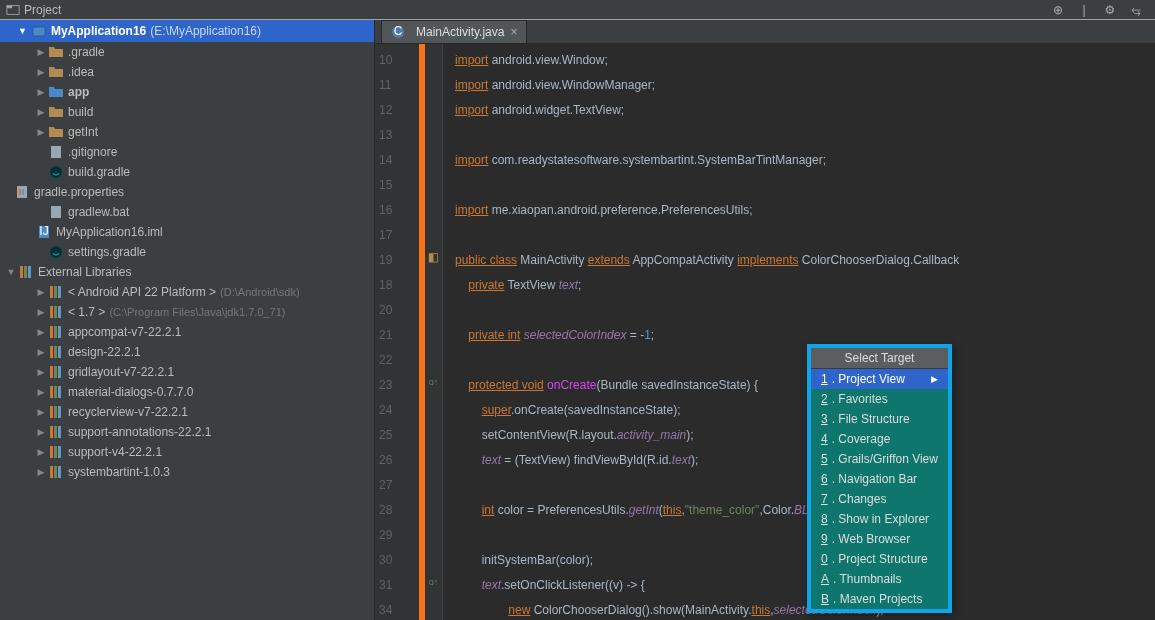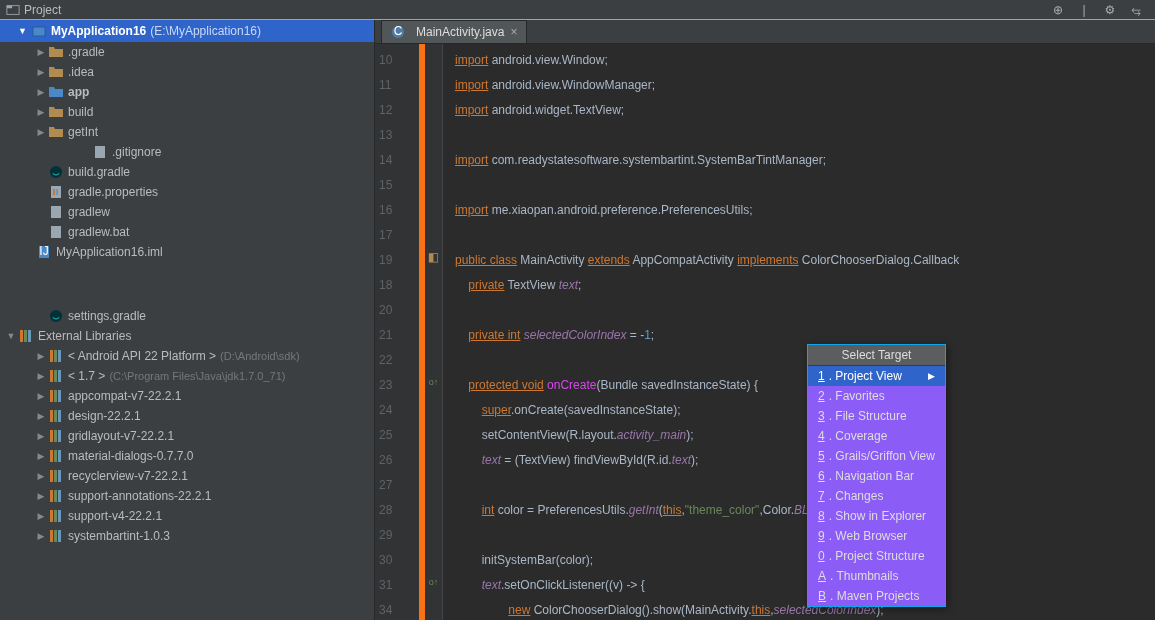--- a/index.html
+++ b/index.html
@@ -27,21 +27,21 @@
 .marks { width:18px; background:#313335; border-right:1px solid #444; }
 .marks div { height:25px; display:flex; align-items:center; justify-content:center; }
 .code { flex:1; padding:4px 0 4px 12px; line-height:25px; white-space:pre; overflow:hidden; }
 .code .row { height:25px; }
 .kw { color:#cc7832;text-decoration:underline; }
 .str { color:#6a8759; }
 .ital { font-style:italic; color:#9876aa; }
 .fn { color:#d946ef; }
 .field { color:#9876aa; font-style:italic; }
 .num { color:#6897bb; }
-.popup { position:absolute; left:432px; top:300px; background:#8b5cf6; border:1px solid #0ea5e9; box-shadow:2px 2px 8px rgba(0,0,0,.4); }
+.popup { position:absolute; left:432px; top:300px; background:#0f766e; border:4px solid #0ea5e9; box-shadow:2px 2px 8px rgba(0,0,0,.4); }
 .popup-title { background:#5b5d5f; color:#ddd; text-align:center; padding:3px 10px; border-bottom:1px solid #3a3a3a; }
 .popup-item { padding:3px 10px; color:#ddd; display:flex; align-items:center; cursor:pointer; }
 .popup-item .num-u { text-decoration:underline; margin-right:4px; }
 .popup-item.selected { background:#2f65ca; color:#fff; }
 .popup-item .sub { margin-left:auto; padding-left:20px; font-size:9px; }
 .proj-icon-box { width:14px; height:14px; margin-right:4px; }
 </style>
 </head>
 <body>
 
@@ -111,79 +111,70 @@
           </div>
           <div class="tree-item" style="padding-left: 34px;">
             <span class="arrow">▶</span>
             <span class="icon">
               <svg viewBox="0 0 16 16">
                 <path d="M1 3h5l1 2h8v8H1z" fill="#b28b50"></path>
               </svg>
             </span>
             <span>getInt</span>
           </div>
-          <div class="tree-item" style="padding-left: 34px; margin-left: 44px;">
+          <div class="tree-item" style="padding-left: 34px;">
             <span class="arrow"></span>
             <span class="icon">
               <svg viewBox="0 0 16 16">
                 <rect x="3" y="2" width="10" height="12" fill="#9aa7b0"></rect>
               </svg>
             </span>
             <span>.gitignore</span>
           </div>
           <div class="tree-item" style="padding-left: 34px;">
             <span class="arrow"></span>
             <span class="icon">
               <svg viewBox="0 0 16 16">
                 <circle cx="8" cy="8" r="6" fill="#02303a"></circle>
                 <path d="M5 9a3 2 0 006 0" stroke="#1abc9c" fill="none"></path>
               </svg>
             </span>
             <span>build.gradle</span>
           </div>
-          <div class="tree-item" style="padding-left: 34px;">
+          <div class="tree-item" style="">
             <span class="arrow"></span>
             <span class="icon">
               <svg viewBox="0 0 16 16">
                 <rect x="3" y="2" width="10" height="12" fill="#9aa7b0"></rect>
                 <rect x="5" y="5" width="2" height="6" fill="#cc7832"></rect>
                 <rect x="8" y="5" width="2" height="6" fill="#6897bb"></rect>
               </svg>
             </span>
             <span>gradle.properties</span>
           </div>
           <div class="tree-item" style="padding-left: 34px;">
             <span class="arrow"></span>
             <span class="icon">
               <svg viewBox="0 0 16 16">
                 <rect x="3" y="2" width="10" height="12" fill="#9aa7b0"></rect>
               </svg>
             </span>
-            <span>gradlew</span>
-          </div>
-          <div class="tree-item" style="padding-left: 34px;">
-            <span class="arrow"></span>
-            <span class="icon">
-              <svg viewBox="0 0 16 16">
-                <rect x="3" y="2" width="10" height="12" fill="#9aa7b0"></rect>
-              </svg>
-            </span>
             <span>gradlew.bat</span>
           </div>
           <div class="tree-item" style="padding-left: 22px;">
             <span class="arrow"></span>
             <span class="icon">
               <svg viewBox="0 0 16 16">
                 <rect x="3" y="2" width="10" height="12" fill="#4a88c7"></rect>
                 <text x="8" y="11" font-size="7" text-anchor="middle" fill="#fff">IJ</text>
               </svg>
             </span>
             <span>MyApplication16.iml</span>
           </div>
-          <div class="tree-item" style="padding-left: 34px; margin-top: 44px;">
+          <div class="tree-item" style="padding-left: 34px;">
             <span class="arrow"></span>
             <span class="icon">
               <svg viewBox="0 0 16 16">
                 <circle cx="8" cy="8" r="6" fill="#02303a"></circle>
                 <path d="M5 9a3 2 0 006 0" stroke="#1abc9c" fill="none"></path>
               </svg>
             </span>
             <span>settings.gradle</span>
           </div>
         </div>

